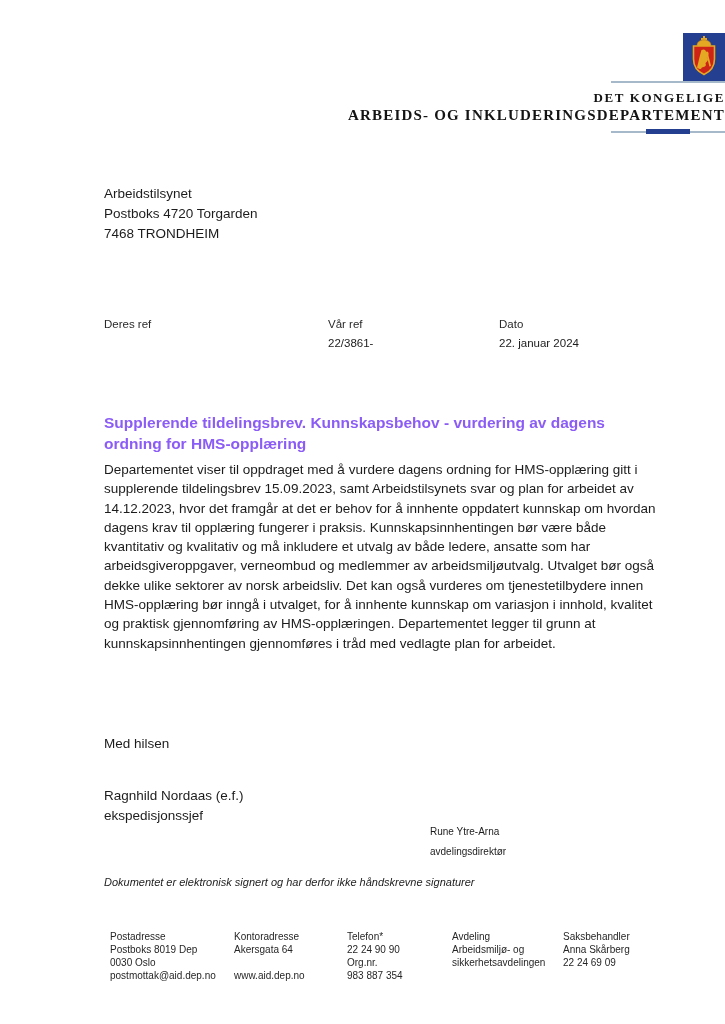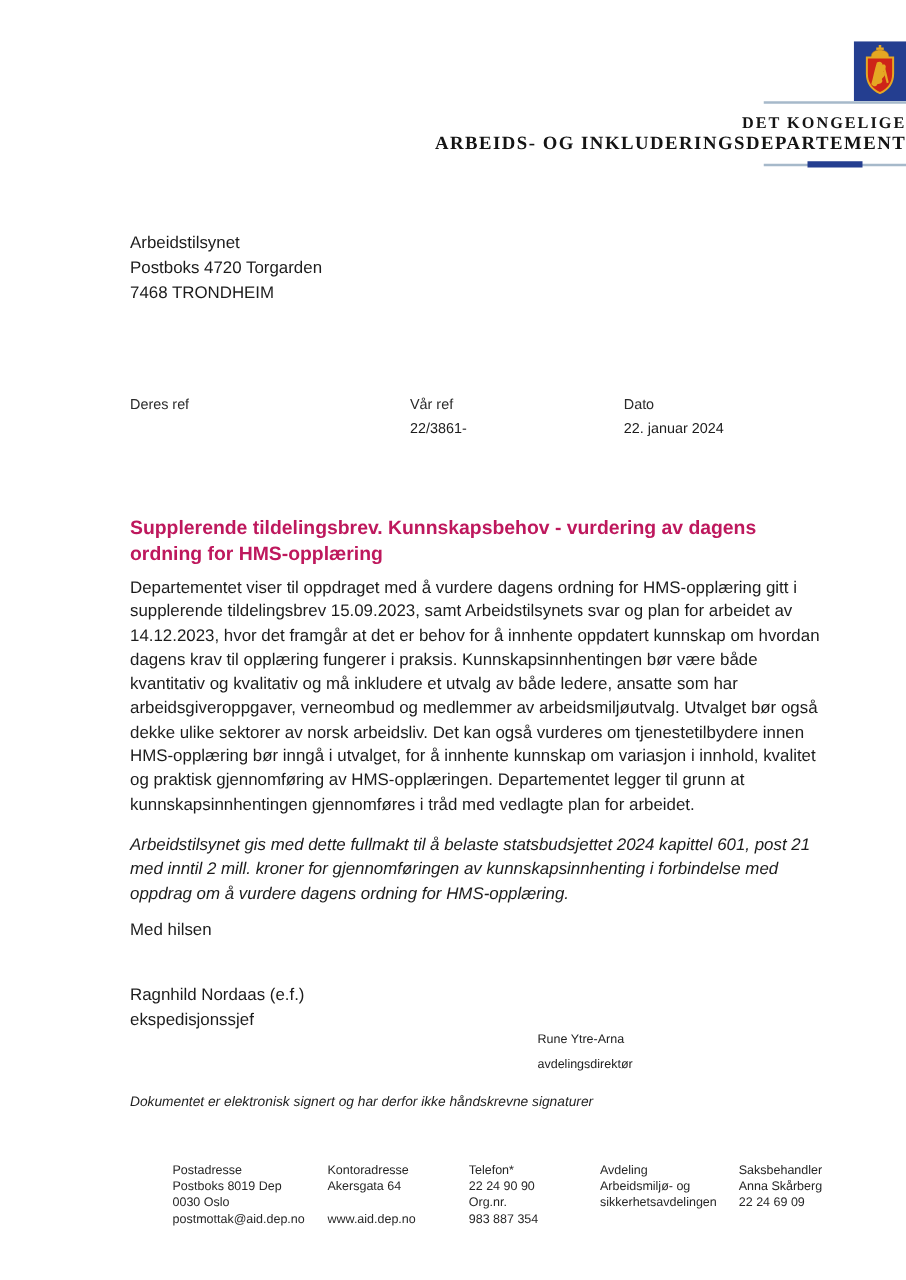--- a/index.html
+++ b/index.html
@@ -35,41 +35,41 @@
   .ref-col { position:absolute; top:0; }
   .ref-col .lbl { color:#2a2a2a; }
   .ref-col .val { margin-top:7px; min-height:14px; }
   .ref-deres { left:104px; }
   .ref-var  { left:328px; }
   .ref-dato { left:499px; }
 
   
   .subject {
     position:absolute; left:104px; top:412px; width:560px;
-    font-size:15.5px; font-weight:bold; line-height:21px; color:#be185d;
+    font-size:15.5px; font-weight:bold; line-height:21px; color:#8b5cf6;
   }
   .para1 {
     position:absolute; left:104px; top:460px; width:552px;
     font-size:13.5px; line-height:19.3px;
   }
   .para2 {
     position:absolute; left:104px; top:666px; width:552px;
     font-size:13.5px; line-height:19.3px; font-style:italic;
   }
   .closing { position:absolute; left:104px; top:736px; font-size:13.5px; }
   .sig-left { position:absolute; left:104px; top:786px; font-size:13.5px; line-height:20px; }
   .sig-right { position:absolute; left:430px; top:822px; font-size:10px; line-height:20px; }
   .sig-note {
     position:absolute; left:104px; top:876px; font-size:11px; font-style:italic; color:#222;
   }
 
   
   .footer { position:absolute; top:930px; left:0; width:725px; font-size:10px; line-height:13px; color:#262626; }
   .f-col { position:absolute; top:0; }
-  .f-col div { min-height:13px;margin-left:28px; }
+  .f-col div { min-height:13px; }
   .f-col .hdr { margin-bottom:0; }
   .f-0 { left:110px; } .f-1 { left:234px; } .f-2 { left:347px; } .f-3 { left:452px; } .f-4 { left:563px; }
 </style>
 </head>
 <body>
 
 <div class="page">
 
   <div class="letterhead">
     <svg class="crest" viewBox="0 0 42 48" aria-hidden="true">
@@ -109,21 +109,20 @@
     </div>
     <div class="ref-col ref-dato">
       <div class="lbl">Dato</div>
       <div class="val">22. januar 2024</div>
     </div>
   </div>
 
   <div class="subject">Supplerende tildelingsbrev. Kunnskapsbehov - vurdering av dagens ordning for HMS-opplæring</div>
 
   <div class="para1">Departementet viser til oppdraget med å vurdere dagens ordning for HMS-opplæring gitt i supplerende tildelingsbrev 15.09.2023, samt Arbeidstilsynets svar og plan for arbeidet av 14.12.2023, hvor det framgår at det er behov for å innhente oppdatert kunnskap om hvordan dagens krav til opplæring fungerer i praksis. Kunnskapsinnhentingen bør være både kvantitativ og kvalitativ og må inkludere et utvalg av både ledere, ansatte som har arbeidsgiveroppgaver, verneombud og medlemmer av arbeidsmiljøutvalg. Utvalget bør også dekke ulike sektorer av norsk arbeidsliv. Det kan også vurderes om tjenestetilbydere innen HMS-opplæring bør inngå i utvalget, for å innhente kunnskap om variasjon i innhold, kvalitet og praktisk gjennomføring av HMS-opplæringen. Departementet legger til grunn at kunnskapsinnhentingen gjennomføres i tråd med vedlagte plan for arbeidet.</div>
-  <div class="para2">Arbeidstilsynet gis med dette fullmakt til å belaste statsbudsjettet 2024 kapittel 601, post 21 med inntil 2 mill. kroner for gjennomføringen av kunnskapsinnhenting i forbindelse med oppdrag om å vurdere dagens ordning for HMS-opplæring.</div>
 
   <div class="closing">Med hilsen</div>
 
   <div class="sig-left">
     <div>Ragnhild Nordaas (e.f.)</div>
     <div>ekspedisjonssjef</div>
   </div>
 
   <div class="sig-right">
     <div>Rune Ytre-Arna</div>

